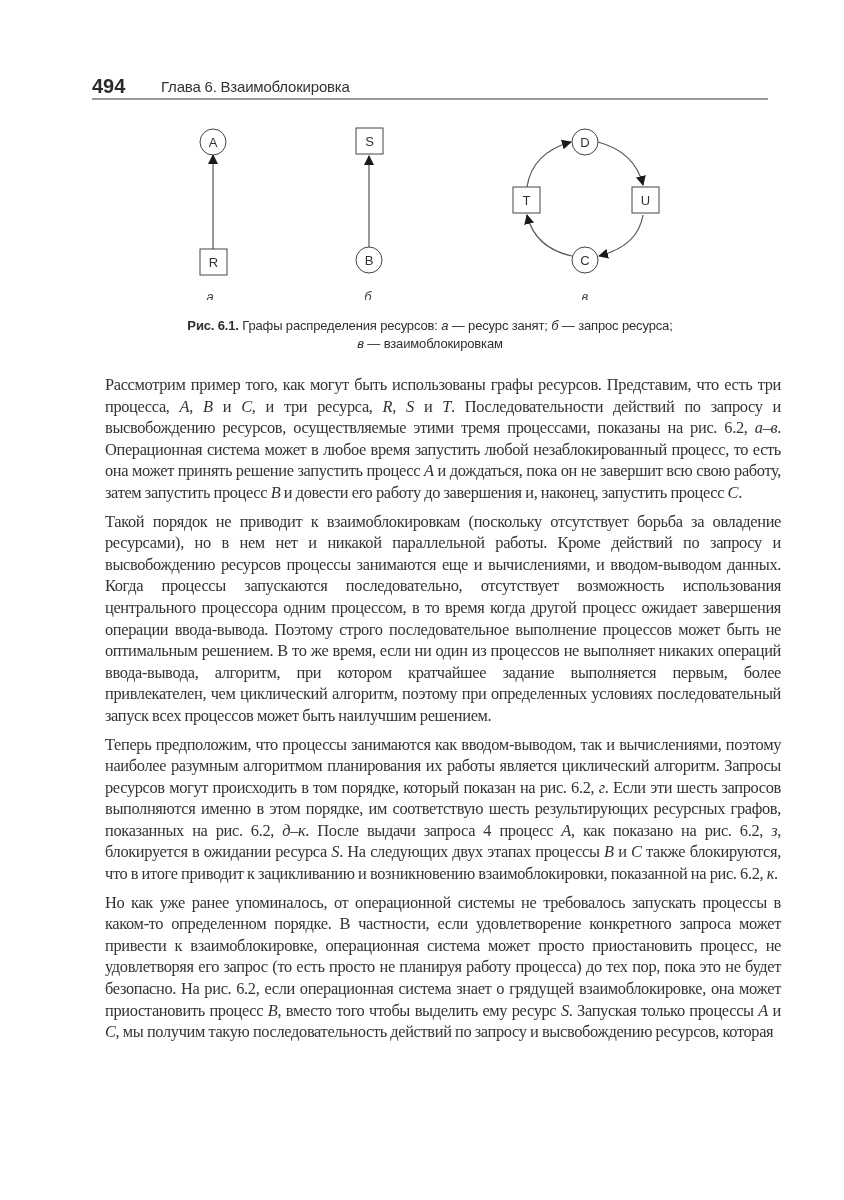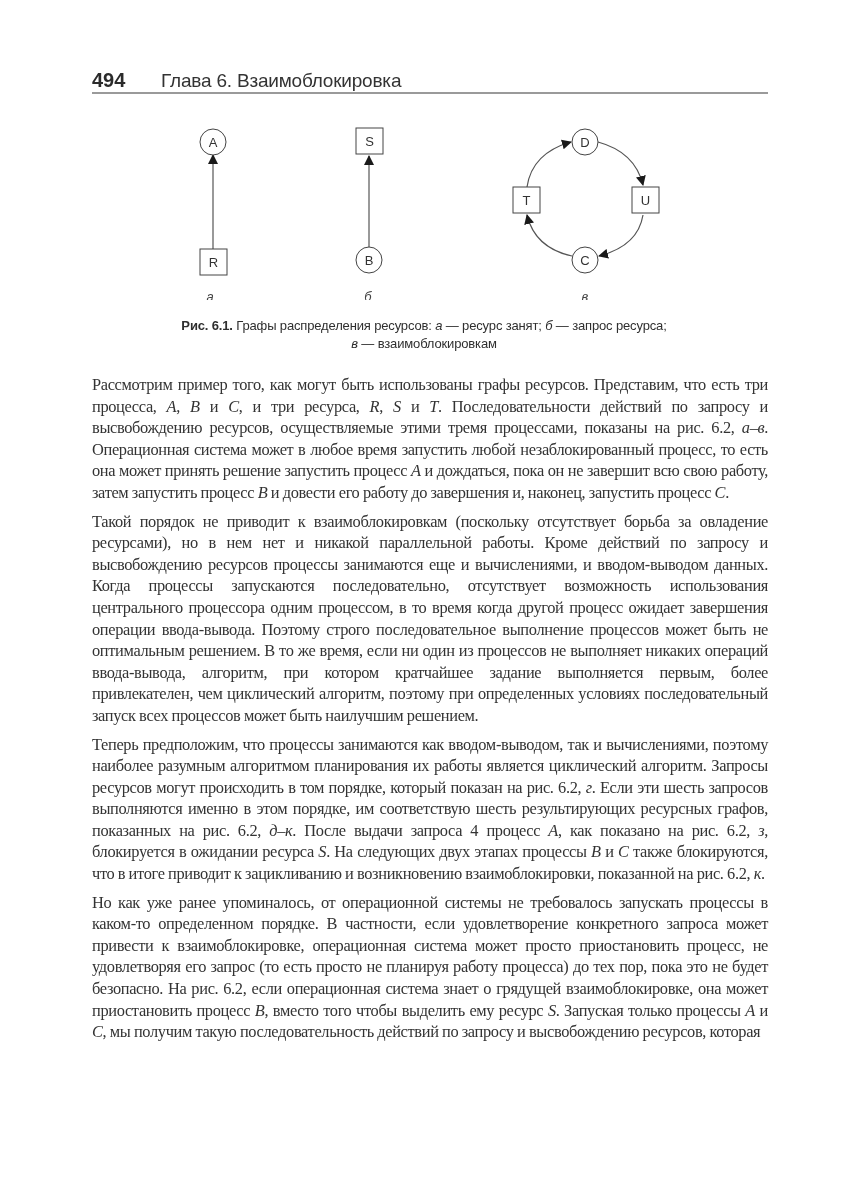--- a/index.html
+++ b/index.html
@@ -1,30 +1,30 @@
 <!DOCTYPE html>
 <html><head>
 <meta charset="utf-8">
 <style>
   html, body { margin: 0; padding: 0; background: #ffffff; }
   body { width: 844px; height: 1200px; position: relative; overflow: hidden; color: #2a2a2a; }
-  .header { position: absolute; left: 92px; top: 68px; width: 676px; height: 24px; border-bottom: 2px solid #9a9a9a; }
+  .header { position: absolute; left: 92px; top: 74px; width: 676px; height: 24px; border-bottom: 2px solid #9a9a9a; }
   .page-num { position: absolute; left: 0; top: 0; font-family: "Liberation Sans", sans-serif; font-weight: bold; font-size: 20px; color: #2b2b2b; line-height: 24px; }
-  .running-head { position: absolute; left: 69px; top: 2px; font-family: "Liberation Sans", sans-serif; font-size: 19px; color: #333; line-height: 22px; letter-spacing: -0.2px; }
+  .running-head { position: absolute; left: 69px; top: 2px; font-family: "Liberation Sans", sans-serif; font-size: 15px; color: #333; line-height: 22px; letter-spacing: -0.2px; }
 
   .figure { position: absolute; left: 0; top: 120px; width: 844px; height: 180px; }
   .figure svg { position: absolute; left: 0; top: 0; }
   .node-label { font-family: "Liberation Sans", sans-serif; font-size: 13px; fill: #333; }
   .sub-label { font-family: "Liberation Sans", sans-serif; font-size: 13px; font-style: italic; fill: #444; }
 
-  .caption { position: absolute; left: 114px; top: 317px; width: 620px; text-align: center; font-family: "Liberation Sans", sans-serif; font-size: 13px; line-height: 18px; color: #2f2f2f; letter-spacing: -0.15px; }
+  .caption { position: absolute; left: 120px; top: 317px; width: 620px; text-align: center; font-family: "Liberation Sans", sans-serif; font-size: 13px; line-height: 18px; color: #2f2f2f; letter-spacing: -0.15px; }
   .caption b { font-weight: bold; }
   .caption i { font-style: italic; }
 
-  .body-text { position: absolute; left: 92px; top: 374px; width: 676px; font-family: "Liberation Serif", serif; font-size: 16.4px; line-height: 21.6px; color: #333; text-align: justify; hyphens: manual; letter-spacing: -0.35px; word-spacing: -0.3px; }
+  .body-text { position: absolute; left: 105px; top: 374px; width: 676px; font-family: "Liberation Serif", serif; font-size: 16.4px; line-height: 21.6px; color: #333; text-align: justify; hyphens: manual; letter-spacing: -0.35px; word-spacing: -0.3px; }
   .body-text p { margin: 0 0 7px 0; text-indent: 0; }
   .body-text i { font-style: italic; }
 </style>
 </head>
 <body>
 
 <div class="header">
   <span class="page-num">494</span>
   <span class="running-head">Глава 6. Взаимоблокировка</span>
 </div>

